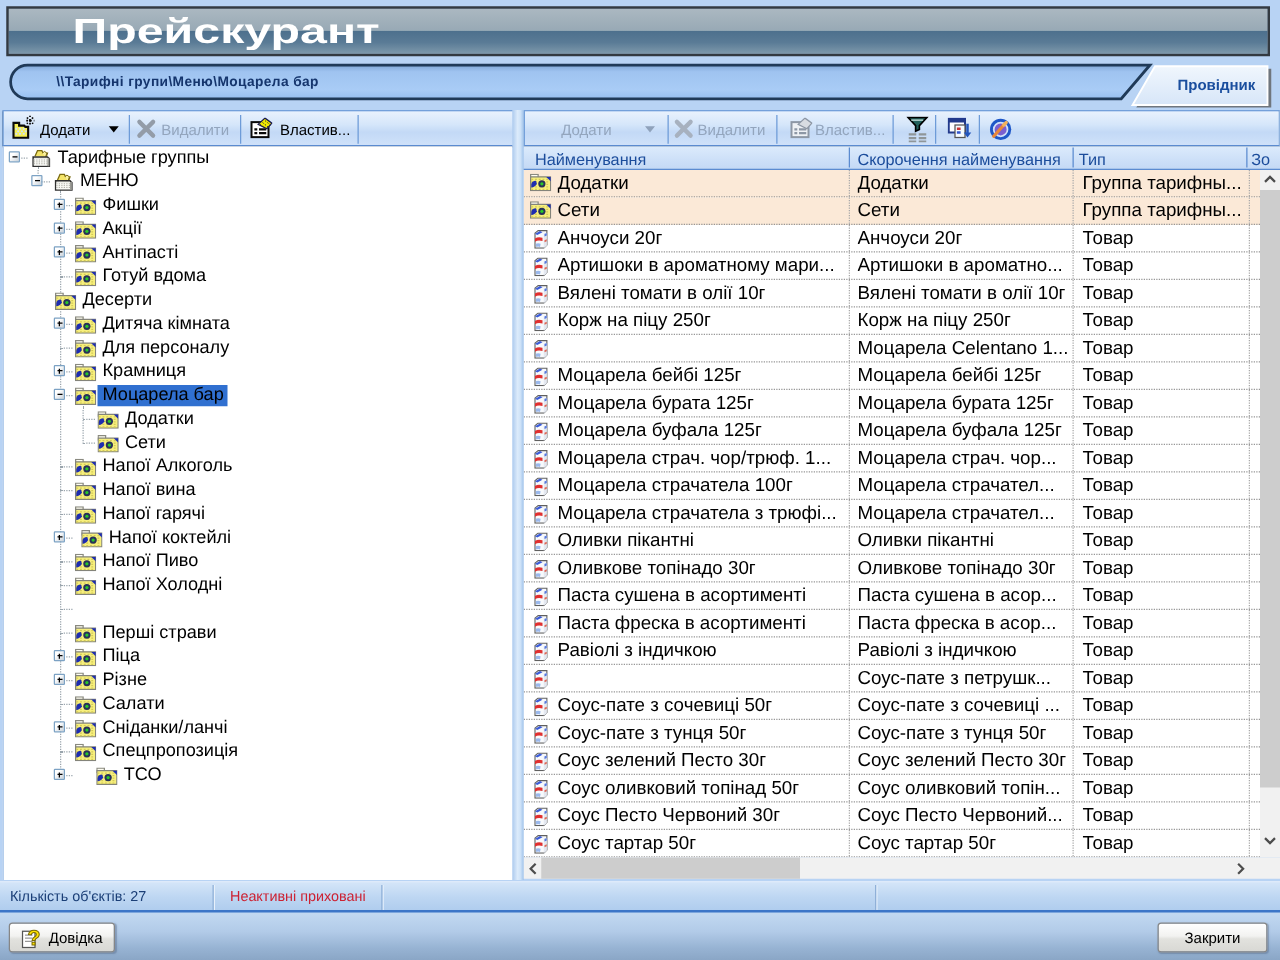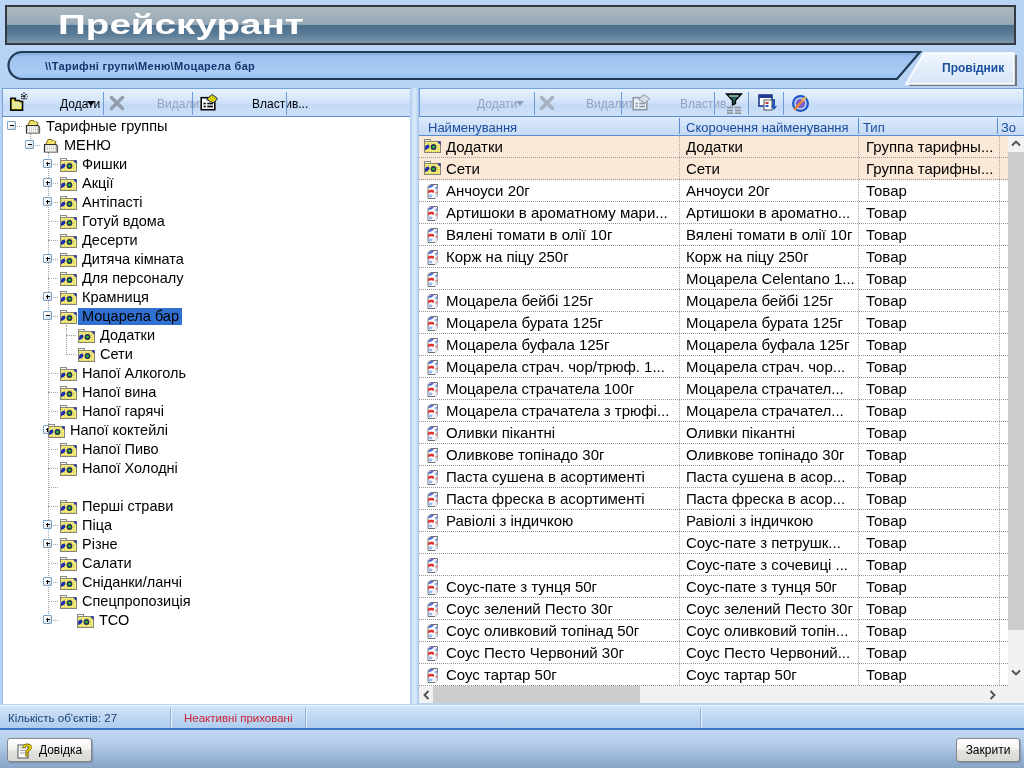--- a/index.html
+++ b/index.html
@@ -19,21 +19,21 @@
 #crumbsvg { left:0; top:45px; }
 #crumbtext { left:45px; top:60px; font-size:11px; font-weight:bold; color:#15356d; letter-spacing:0.3px; }
 #tabtext { left:942px; top:61px; font-size:12px; font-weight:bold; color:#1a4e9e; }
 
 
 .toolbar { top:88px; height:29px;
   background:linear-gradient(to bottom,#e9f2fd 0%,#d5e6fa 40%,#c3d9f6 62%,#cadef8 85%,#cfe1f9 100%);
   border-top:1px solid #74a0da; border-bottom:1px solid #5b8bd0; box-shadow:0 1px 0 #24466c; }
 #tbleft  { left:2px;  width:408px; border-left:1px solid #76a0d8;}
 #tbright { left:419px; width:605px; border-left:1px solid #74a0da; border-right:1px solid #8fb2dd; }
-.tbtxt { position:absolute; top:8px; font-size:12px; color:#000;margin-left:28px; }
+.tbtxt { position:absolute; top:8px; font-size:12px; color:#000; }
 .tbtxt.dis { color:#93a5bd; }
 .tsep { position:absolute; top:3px; height:23px; width:1px; background:#6d9bd8; }
 .darr { position:absolute; top:12px; width:0; height:0; border-left:4.5px solid transparent; border-right:4.5px solid transparent; border-top:5px solid #000; }
 .darr.dis { border-top-color:#8fa2bb; }
 .ticon { position:absolute; top:5px; }
 
 
 #treepanel { left:2px; top:117px; width:408px; height:587px; background:#fff; border-left:1px solid #9ec0e8; }
 .trow { position:absolute; height:19px; display:flex; align-items:center; font-size:14.5px; color:#000; white-space:nowrap; }
 .trow .lbl { padding:0 3px 1px 4px; margin-left:1px; }
@@ -82,21 +82,21 @@
 
 
 #bottombar { left:0; top:728px; width:1024px; height:40px;
   background:linear-gradient(to bottom,#c2d9f2 0%,#b2cbe8 40%,#97b3d3 75%,#8aa6c6 100%);
   border-top:2px solid #3c76c8; }
 .btn { position:absolute; top:8px; height:24px; border:1px solid #868686; border-radius:3px;
   background:linear-gradient(to bottom,#ffffff 0%,#f2f2f0 45%,#e2e2de 55%,#d8d8d4 100%);
   font-size:12px; color:#000; display:flex; align-items:center; justify-content:center;
   box-shadow:1px 1px 1px rgba(90,110,140,.5); }
 #btnhelp { left:7px; width:85px; }
-#btnclose { left:956px; width:64px; }
+#btnclose { left:926px; width:88px; }
 </style></head>
 <body>
 <div id="root">
 
   <div id="titlebar" class="abs"><span>Прейскурант</span></div>
 
   <svg id="crumbsvg" class="abs" width="1024" height="45" viewBox="0 0 1024 45">
     <defs>
       <linearGradient id="pillg" x1="0" y1="0" x2="0" y2="1">
         <stop offset="0" stop-color="#7fa6d6"></stop>
@@ -293,21 +293,21 @@
           <rect x="0.5" y="2.5" width="16" height="11" fill="#f7ef7d" stroke="#84847a"></rect>
           <path d="M1 4.5 h15 M1 6.5 h15 M1 8.5 h15 M1 10.5 h15 M1 12.5 h15" stroke="#d3ca58" stroke-width="1" stroke-dasharray="1.5 1.5"></path>
           <polygon points="13,2.5 16.5,2.5 16.5,6" fill="#1e2db0"></polygon>
           <path d="M1 8.5 q0.3 -3 3.8 -3 l0.7 2.5 q-1.7 3 -4.5 3 Z" fill="#1e2db0"></path>
           <circle cx="9.5" cy="8" r="2.9" fill="#283258"></circle>
           <circle cx="9.5" cy="8" r="1.3" fill="#28c828"></circle>
         </svg>
         <span class="lbl">Готуй вдома</span>
       </div>
       <div class="hline" style="left:45px;top:123px;width:10px"></div>
-      <div class="trow" style="left:57px;top:114px">
+      <div class="trow" style="left:41px;top:114px">
         <svg width="17" height="14" viewBox="0 0 17 14" style="flex:none">
           <rect x="0.5" y="0.5" width="6" height="3.5" fill="#fffef2" stroke="#8a8a80"></rect>
           <rect x="0.5" y="2.5" width="16" height="11" fill="#f7ef7d" stroke="#84847a"></rect>
           <path d="M1 4.5 h15 M1 6.5 h15 M1 8.5 h15 M1 10.5 h15 M1 12.5 h15" stroke="#d3ca58" stroke-width="1" stroke-dasharray="1.5 1.5"></path>
           <polygon points="13,2.5 16.5,2.5 16.5,6" fill="#1e2db0"></polygon>
           <path d="M1 8.5 q0.3 -3 3.8 -3 l0.7 2.5 q-1.7 3 -4.5 3 Z" fill="#1e2db0"></path>
           <circle cx="9.5" cy="8" r="2.9" fill="#283258"></circle>
           <circle cx="9.5" cy="8" r="1.3" fill="#28c828"></circle>
         </svg>
         <span class="lbl">Десерти</span>
@@ -427,21 +427,21 @@
           <path d="M1 4.5 h15 M1 6.5 h15 M1 8.5 h15 M1 10.5 h15 M1 12.5 h15" stroke="#d3ca58" stroke-width="1" stroke-dasharray="1.5 1.5"></path>
           <polygon points="13,2.5 16.5,2.5 16.5,6" fill="#1e2db0"></polygon>
           <path d="M1 8.5 q0.3 -3 3.8 -3 l0.7 2.5 q-1.7 3 -4.5 3 Z" fill="#1e2db0"></path>
           <circle cx="9.5" cy="8" r="2.9" fill="#283258"></circle>
           <circle cx="9.5" cy="8" r="1.3" fill="#28c828"></circle>
         </svg>
         <span class="lbl">Напої гарячі</span>
       </div>
       <div class="hline" style="left:45px;top:313px;width:10px"></div>
       <div class="exp plus" style="left:40px;top:308px"></div>
-      <div class="trow" style="left:45px;top:304px">
+      <div class="trow" style="left:62px;top:304px">
         <svg width="17" height="14" viewBox="0 0 17 14" style="flex:none">
           <rect x="0.5" y="0.5" width="6" height="3.5" fill="#fffef2" stroke="#8a8a80"></rect>
           <rect x="0.5" y="2.5" width="16" height="11" fill="#f7ef7d" stroke="#84847a"></rect>
           <path d="M1 4.5 h15 M1 6.5 h15 M1 8.5 h15 M1 10.5 h15 M1 12.5 h15" stroke="#d3ca58" stroke-width="1" stroke-dasharray="1.5 1.5"></path>
           <polygon points="13,2.5 16.5,2.5 16.5,6" fill="#1e2db0"></polygon>
           <path d="M1 8.5 q0.3 -3 3.8 -3 l0.7 2.5 q-1.7 3 -4.5 3 Z" fill="#1e2db0"></path>
           <circle cx="9.5" cy="8" r="2.9" fill="#283258"></circle>
           <circle cx="9.5" cy="8" r="1.3" fill="#28c828"></circle>
         </svg>
         <span class="lbl">Напої коктейлі</span>
@@ -906,20 +906,21 @@
       <div class="grow">
         <svg class="gcicon" style="left:8px;top:4px" width="12" height="15" viewBox="0 0 12 15">
           <path d="M1 2.5 L3.5 0.5 h7 l0 11.5 -2.5 2.5 H1 Z" fill="#f8fafc" stroke="#606060" stroke-width="0.9"></path>
           <path d="M8 2.5 h2.5 v10 L8 14.5 Z" fill="#e4e8f0"></path>
           <path d="M1 3 l4 -2.2 2 1 -4.2 2.2 Z" fill="#3b5cd8"></path>
           <path d="M1 6.8 q2.5 -1.8 6 -0.6 v2.6 q-3.5 -1.2 -6 0.6 Z" fill="#e03030"></path>
           <path d="M1.5 11 q2 -1 4 0 l-0.5 2.5 q-1.5 -0.8 -3 0 Z" fill="#9ab8ec"></path>
           <path d="M8.6 3.2 l1.8 -0.9 v2 l-1.8 0.9 Z" fill="#5577dd"></path>
           <path d="M8.6 8.2 l1.8 -0.9 v1.6 l-1.8 0.9 Z" fill="#dd6655"></path>
         </svg>
+        <div class="gc1">Соус-пате з сочевиці 50г</div>
         <div class="gc2">Соус-пате з сочевиці ...</div>
         <div class="gc3">Товар</div>
         <div class="vdot" style="left:260px"></div>
         <div class="vdot" style="left:439px"></div>
         <div class="vdot" style="left:580px"></div>
       </div>
       <div class="grow">
         <svg class="gcicon" style="left:8px;top:4px" width="12" height="15" viewBox="0 0 12 15">
           <path d="M1 2.5 L3.5 0.5 h7 l0 11.5 -2.5 2.5 H1 Z" fill="#f8fafc" stroke="#606060" stroke-width="0.9"></path>
           <path d="M8 2.5 h2.5 v10 L8 14.5 Z" fill="#e4e8f0"></path>

